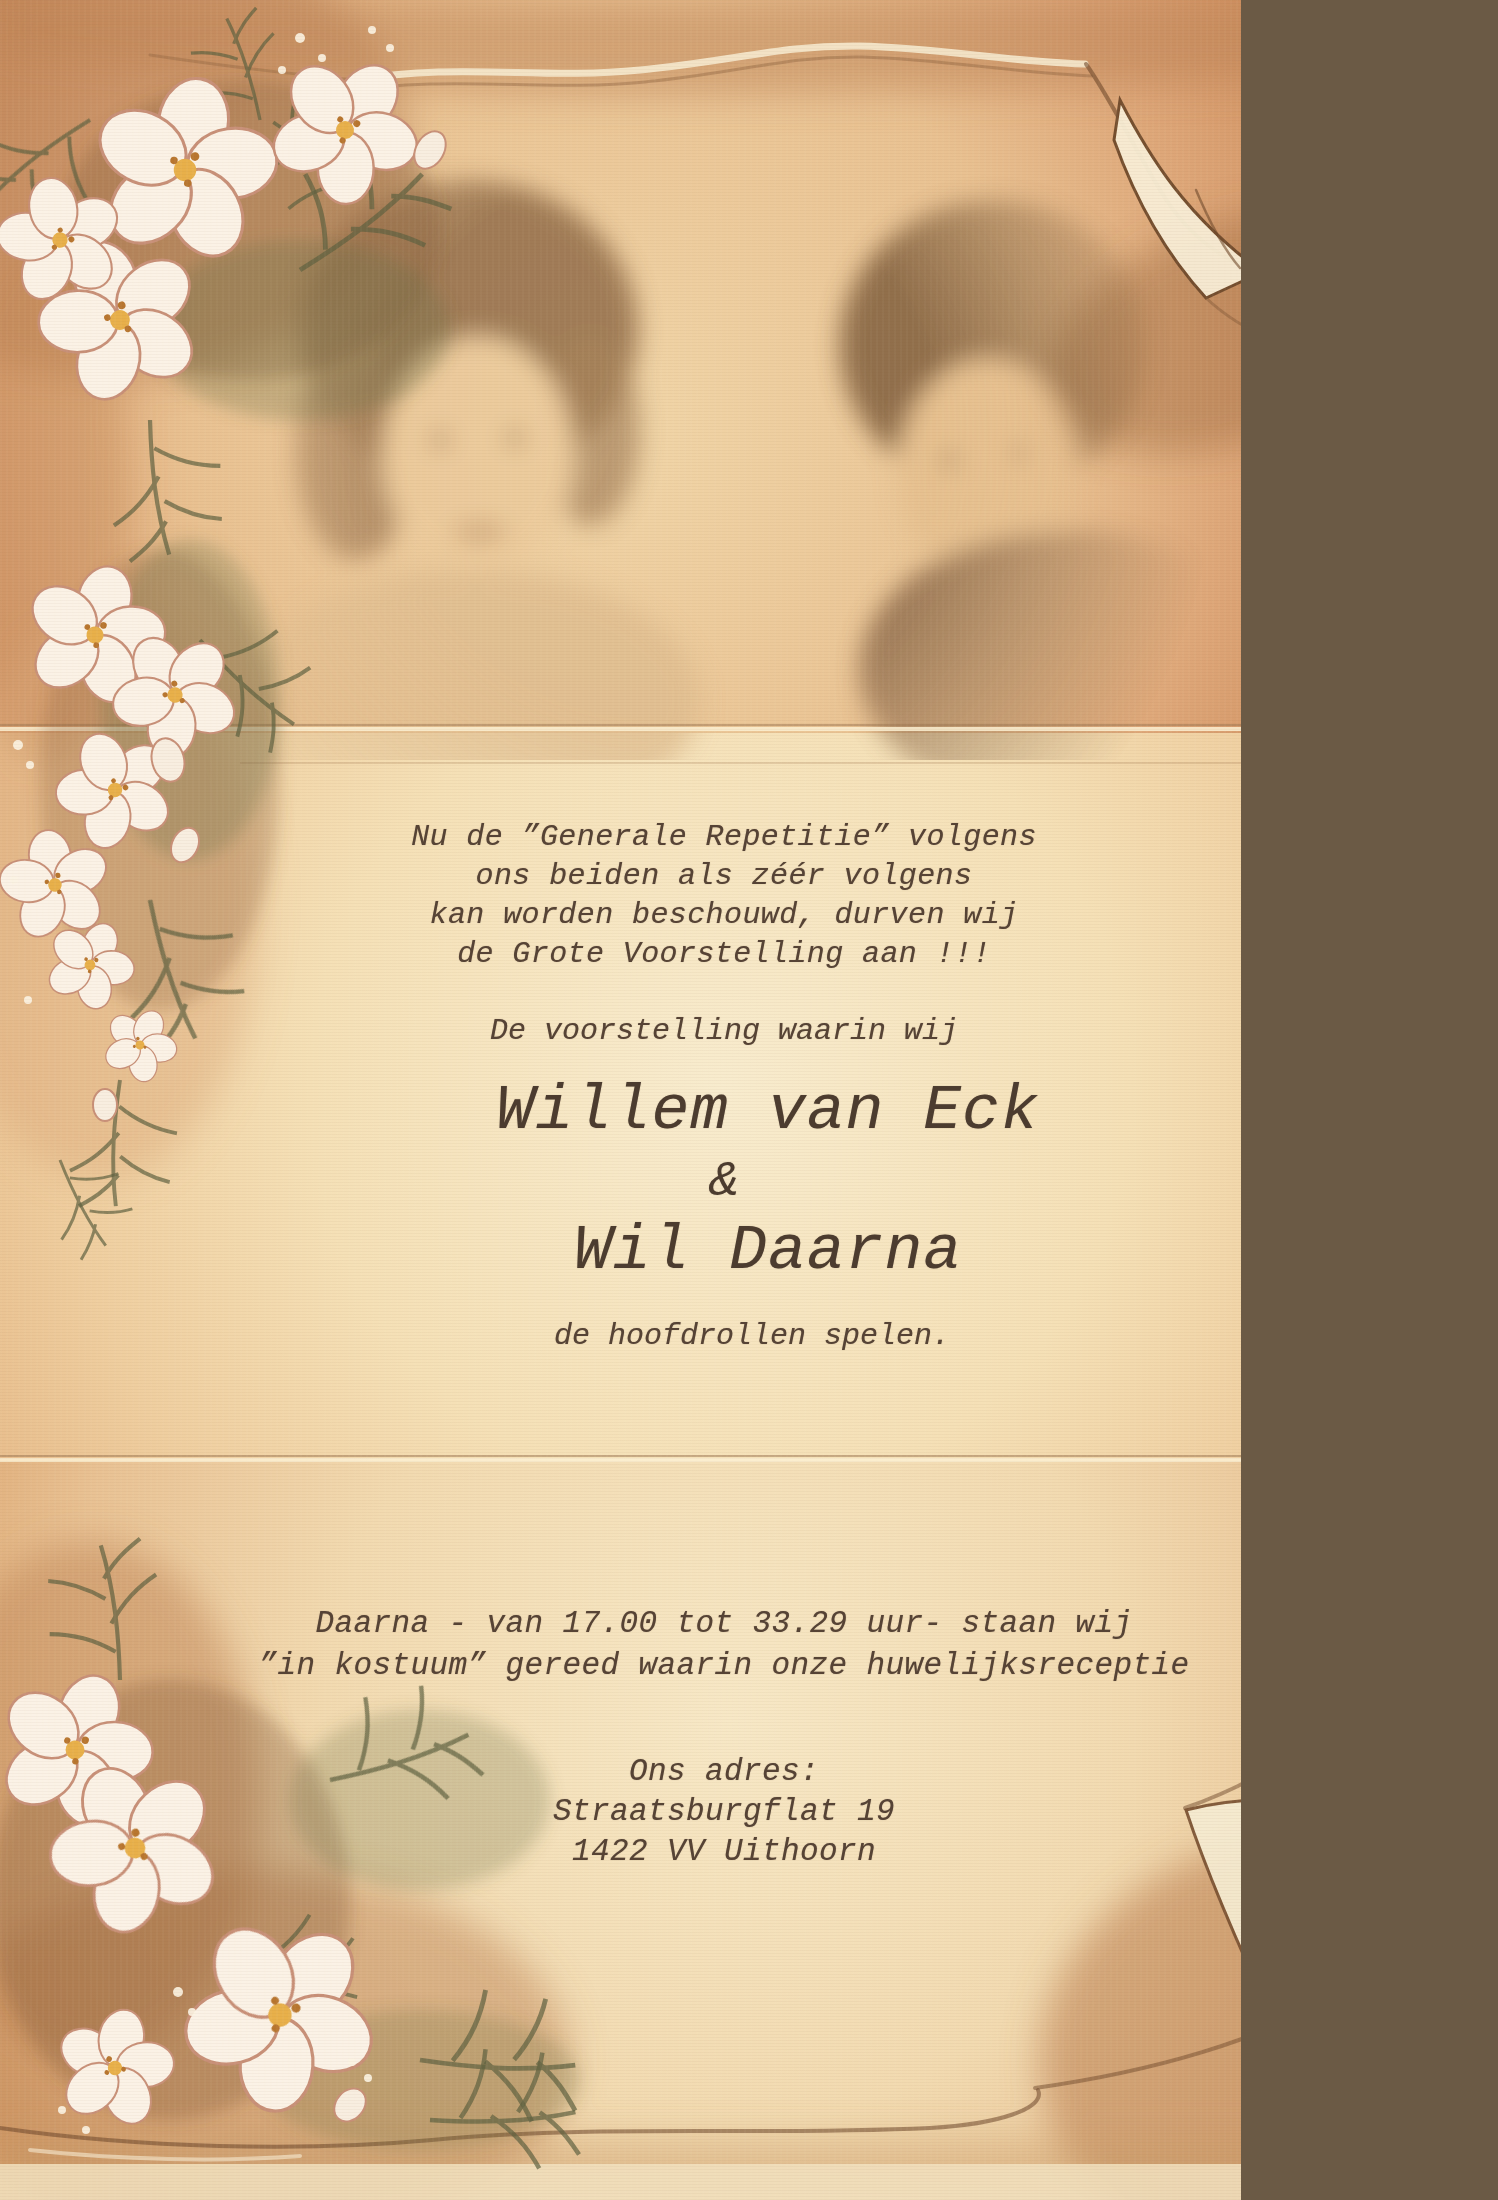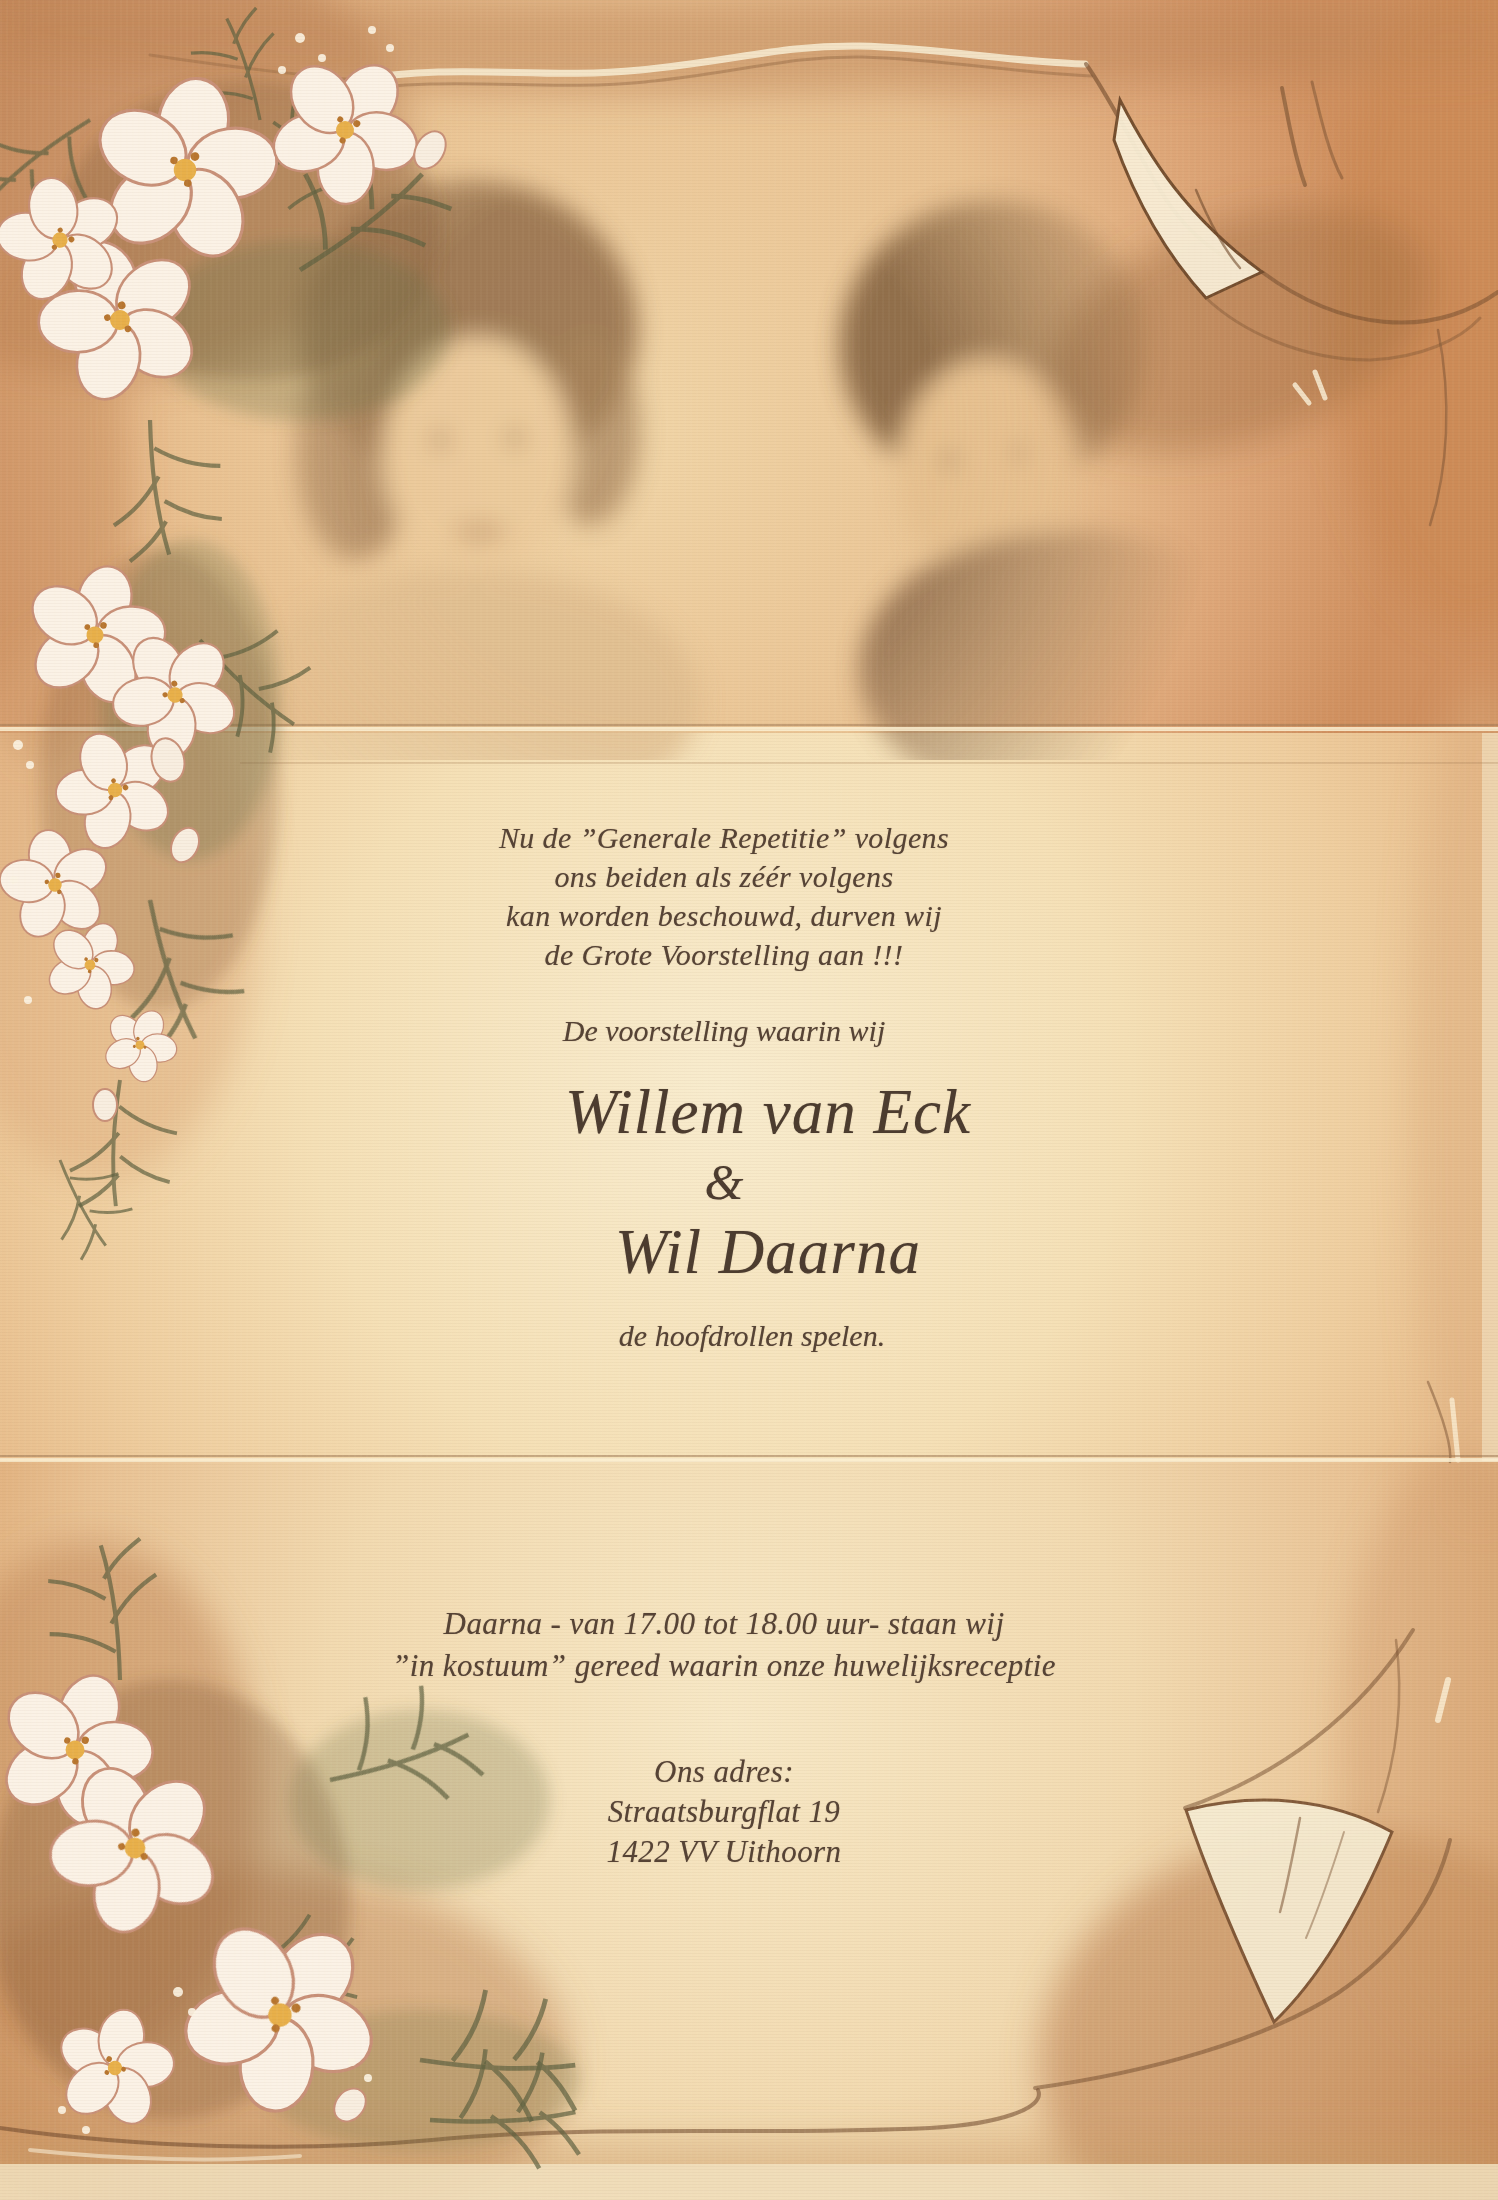--- a/index.html
+++ b/index.html
@@ -1,19 +1,19 @@
 <!DOCTYPE html>
 <html><head>
 <meta charset="utf-8">
 <style>
   html,body{margin:0;padding:0;background:#6b5a45;}
   .card{
-    position:relative;width:1498px;height:2200px;overflow:hidden;
+    position:relative;width:1241px;height:2200px;overflow:hidden;
     background:#ecc79a;
-    font-family:Liberation Serif, serif;
+    font-family:Liberation Mono, monospace;
   }
   .card svg.bg{position:absolute;left:0;top:0;width:1498px;height:2200px;display:block;}
   .texture{
     position:absolute;inset:0;pointer-events:none;
     background:
       repeating-linear-gradient(0deg, rgba(122,84,48,.045) 0 1px, rgba(0,0,0,0) 1px 3px),
       repeating-linear-gradient(90deg, rgba(255,244,220,.035) 0 2px, rgba(0,0,0,0) 2px 6px);
   }
   .text-col{
     position:absolute;left:0;width:1448px;text-align:center;
@@ -271,21 +271,21 @@
   <div class="text-col lead">De voorstelling waarin wij</div>
 
   <div class="text-col name name1">Willem van Eck</div>
   <div class="text-col amp">&amp;</div>
   <div class="text-col name name2">Wil Daarna</div>
 
   <div class="text-col roles">de hoofdrollen spelen.</div>
 
 
   <div class="text-col reception">
-    <div>Daarna - van 17.00 tot 18.00 uur- staan wij</div>
+    <div>Daarna - van 17.00 tot 33.29 uur- staan wij</div>
     <div>”in kostuum” gereed waarin onze huwelijksreceptie</div>
   </div>
 
   <div class="text-col address">
     <div>Ons adres:</div>
     <div>Straatsburgflat 19</div>
     <div>1422 VV Uithoorn</div>
   </div>
 
 </div>

